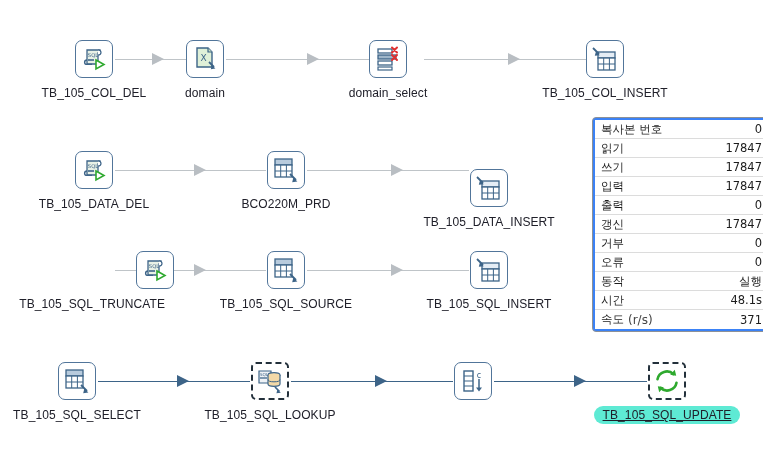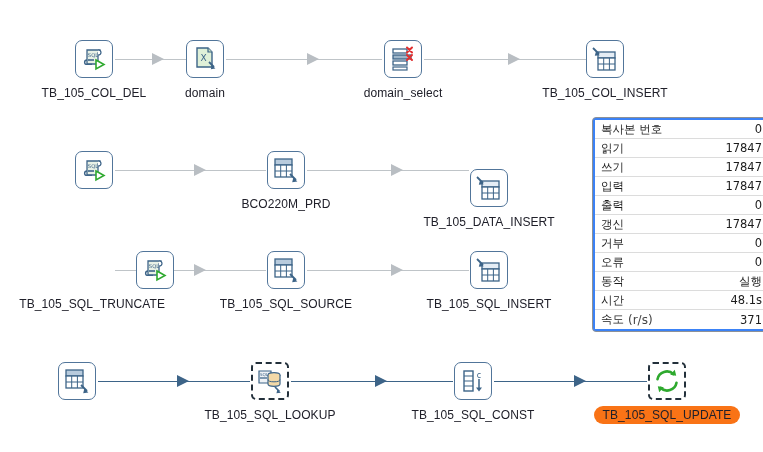--- a/index.html
+++ b/index.html
@@ -52,21 +52,21 @@
   }
   .node-label {
     margin-top: 6px;
     font-size: 12px;
     color: #20202a;
     white-space: nowrap;
     letter-spacing: .1px;
     padding: 2px 9px;
     border-radius: 10px;
   }
-  .node-label.highlight { background: #f97316; }
+  .node-label.highlight { background: #5eead4; text-decoration: underline; }
 
   
   #stats {
     position: absolute;
     left: 592px; top: 117px;
     width: 180px;
     border: 1px solid #8d9197;
     border-radius: 4px;
     background: #3b82f6;
     padding: 2px;
@@ -137,21 +137,21 @@
           <svg width="30" height="30" viewBox="0 0 30 30">
         <path d="M7 4 h11 l4 4 v15 h-15 z" fill="#dff0d8" stroke="#3d6488" stroke-width="1.4"></path>
         <path d="M18 4 v4 h4" fill="#c9dfc0" stroke="#3d6488" stroke-width="1.2"></path>
         <text x="13.5" y="17" font-size="9" fill="#3d6488" font-family="DejaVu Sans, sans-serif" text-anchor="middle">X</text>
         <path d="M19 18 l5 5" stroke="#3d6488" stroke-width="1.8"></path>
         <path d="M25.4 24.6 l-4.6 .6 l1.2 -4.2 z" fill="#3d6488"></path>
       </svg>
         </div>
         <div class="node-label">domain</div>
       </div>
-      <div class="node" style="left: 403px; top: 40px; justify-content: flex-end;">
+      <div class="node" style="left: 388px; top: 40px; justify-content: flex-end;">
         <div class="icon-box">
           <svg width="30" height="30" viewBox="0 0 30 30">
         <rect x="5" y="5" width="14" height="4" fill="#ffffff" stroke="#3d6488" stroke-width="1.3"></rect>
         <rect x="5" y="11" width="18" height="4" fill="#9fb6c9" stroke="#3d6488" stroke-width="1.3"></rect>
         <rect x="5" y="17" width="14" height="4" fill="#ffffff" stroke="#3d6488" stroke-width="1.3"></rect>
         <rect x="5" y="23" width="14" height="3" fill="#ffffff" stroke="#3d6488" stroke-width="1.2"></rect>
         <g stroke="#e03030" stroke-width="2" stroke-linecap="round">
           <path d="M19 3.5 l5 5 M24 3.5 l-5 5"></path>
           <path d="M19 11 l5 5 M24 11 l-5 5"></path>
         </g>
@@ -175,20 +175,21 @@
         <div class="icon-box">
           <svg width="30" height="30" viewBox="0 0 30 30">
         <path d="M8 6 h13 v3 h-2 v11 h-11 z" fill="#e8f1e6" stroke="#3d6488" stroke-width="1.3"></path>
         <path d="M19 6 q3 0 3 2.5 q0 2.5 -3 2.5" fill="#fff" stroke="#3d6488" stroke-width="1.2"></path>
         <text x="14" y="13" font-size="5.2" fill="#3d6488" font-family="DejaVu Sans, sans-serif" text-anchor="middle">SQL</text>
         <path d="M9 16 h6" stroke="#3d6488" stroke-width="1.6" fill="none"></path>
         <path d="M8 16 q-2.4 0 -2.4 2.2 q0 2.2 2.4 2.2 h5" stroke="#3d6488" stroke-width="1.4" fill="none"></path>
         <path d="M17 16 l8 4.5 l-8 4.5 z" fill="#ffffff" stroke="#2ea92e" stroke-width="1.6"></path>
       </svg>
         </div>
+        <div class="node-label">TB_105_DATA_DEL</div>
       </div>
       <div class="node" style="left: 286px; top: 151px;">
         <div class="icon-box">
           <svg width="30" height="30" viewBox="0 0 30 30">
         <rect x="4" y="4" width="17" height="6" fill="#b8cbdd" stroke="#3d6488" stroke-width="1.3"></rect>
         <rect x="4" y="10" width="17" height="12" fill="#ffffff" stroke="#3d6488" stroke-width="1.3"></rect>
         <path d="M9.7 10 v12 M15.4 10 v12 M4 16 h17" stroke="#3d6488" stroke-width="1"></path>
         <path d="M19 19 l6 6" stroke="#3d6488" stroke-width="1.8"></path>
         <path d="M26.4 26.6 l-5.2 .6 l1.2 -4.6 z" fill="#3d6488"></path>
       </svg>
@@ -247,20 +248,21 @@
       <div class="node" style="left: 77px; top: 362px;">
         <div class="icon-box">
           <svg width="30" height="30" viewBox="0 0 30 30">
         <rect x="4" y="4" width="17" height="6" fill="#b8cbdd" stroke="#3d6488" stroke-width="1.3"></rect>
         <rect x="4" y="10" width="17" height="12" fill="#ffffff" stroke="#3d6488" stroke-width="1.3"></rect>
         <path d="M9.7 10 v12 M15.4 10 v12 M4 16 h17" stroke="#3d6488" stroke-width="1"></path>
         <path d="M19 19 l6 6" stroke="#3d6488" stroke-width="1.8"></path>
         <path d="M26.4 26.6 l-5.2 .6 l1.2 -4.6 z" fill="#3d6488"></path>
       </svg>
         </div>
+        <div class="node-label">TB_105_SQL_SELECT</div>
       </div>
       <div class="node" style="left: 270px; top: 362px;">
         <div class="icon-box selected">
           <svg width="30" height="30" viewBox="0 0 30 30">
         <path d="M4 5 h12 v3 h-2 v9 h-10 z" fill="#eef2f6" stroke="#3d6488" stroke-width="1.2"></path>
         <text x="9" y="10" font-size="4.2" fill="#3d6488" font-family="DejaVu Sans, sans-serif" text-anchor="middle">SQL</text>
         <path d="M5 12 h7" stroke="#3d6488" stroke-width="1.3"></path>
         <ellipse cx="19" cy="9" rx="6" ry="2.3" fill="#f3d9a8" stroke="#3d6488" stroke-width="1.2"></ellipse>
         <path d="M13 9 v9 q0 2.3 6 2.3 q6 0 6 -2.3 v-9" fill="#f3d9a8" stroke="#3d6488" stroke-width="1.2"></path>
         <path d="M13 13.5 q0 2.3 6 2.3 q6 0 6 -2.3" fill="none" stroke="#3d6488" stroke-width="1"></path>
@@ -273,21 +275,20 @@
       <div class="node" style="left: 473px; top: 362px;">
         <div class="icon-box">
           <svg width="30" height="30" viewBox="0 0 30 30">
         <rect x="6" y="5" width="9" height="20" fill="#ffffff" stroke="#3d6488" stroke-width="1.4"></rect>
         <path d="M6 10 h9 M6 15 h9 M6 20 h9" stroke="#3d6488" stroke-width="1.1"></path>
         <text x="21" y="12" font-size="8" fill="#3d6488" font-family="DejaVu Sans, sans-serif" text-anchor="middle">c</text>
         <path d="M21 13 v10" stroke="#3d6488" stroke-width="1.5"></path>
         <path d="M21 25.5 l-3 -4 h6 z" fill="#3d6488"></path>
       </svg>
         </div>
-        <div class="node-label">TB_105_SQL_CONST</div>
       </div>
       <div class="node" style="left: 667px; top: 362px;">
         <div class="icon-box selected">
           <svg width="30" height="30" viewBox="0 0 30 30">
         <g fill="none" stroke="#2ea92e" stroke-width="2.6" stroke-linecap="round">
           <path d="M5.5 13.2 A9.5 9.5 0 0 1 21.5 8.2"></path>
           <path d="M24.5 16.8 A9.5 9.5 0 0 1 8.5 21.8"></path>
         </g>
         <path d="M22.8 3.8 l1.4 6 l-6 -1.1 z" fill="#2ea92e"></path>
         <path d="M7.2 26.2 l-1.4 -6 l6 1.1 z" fill="#2ea92e"></path>

